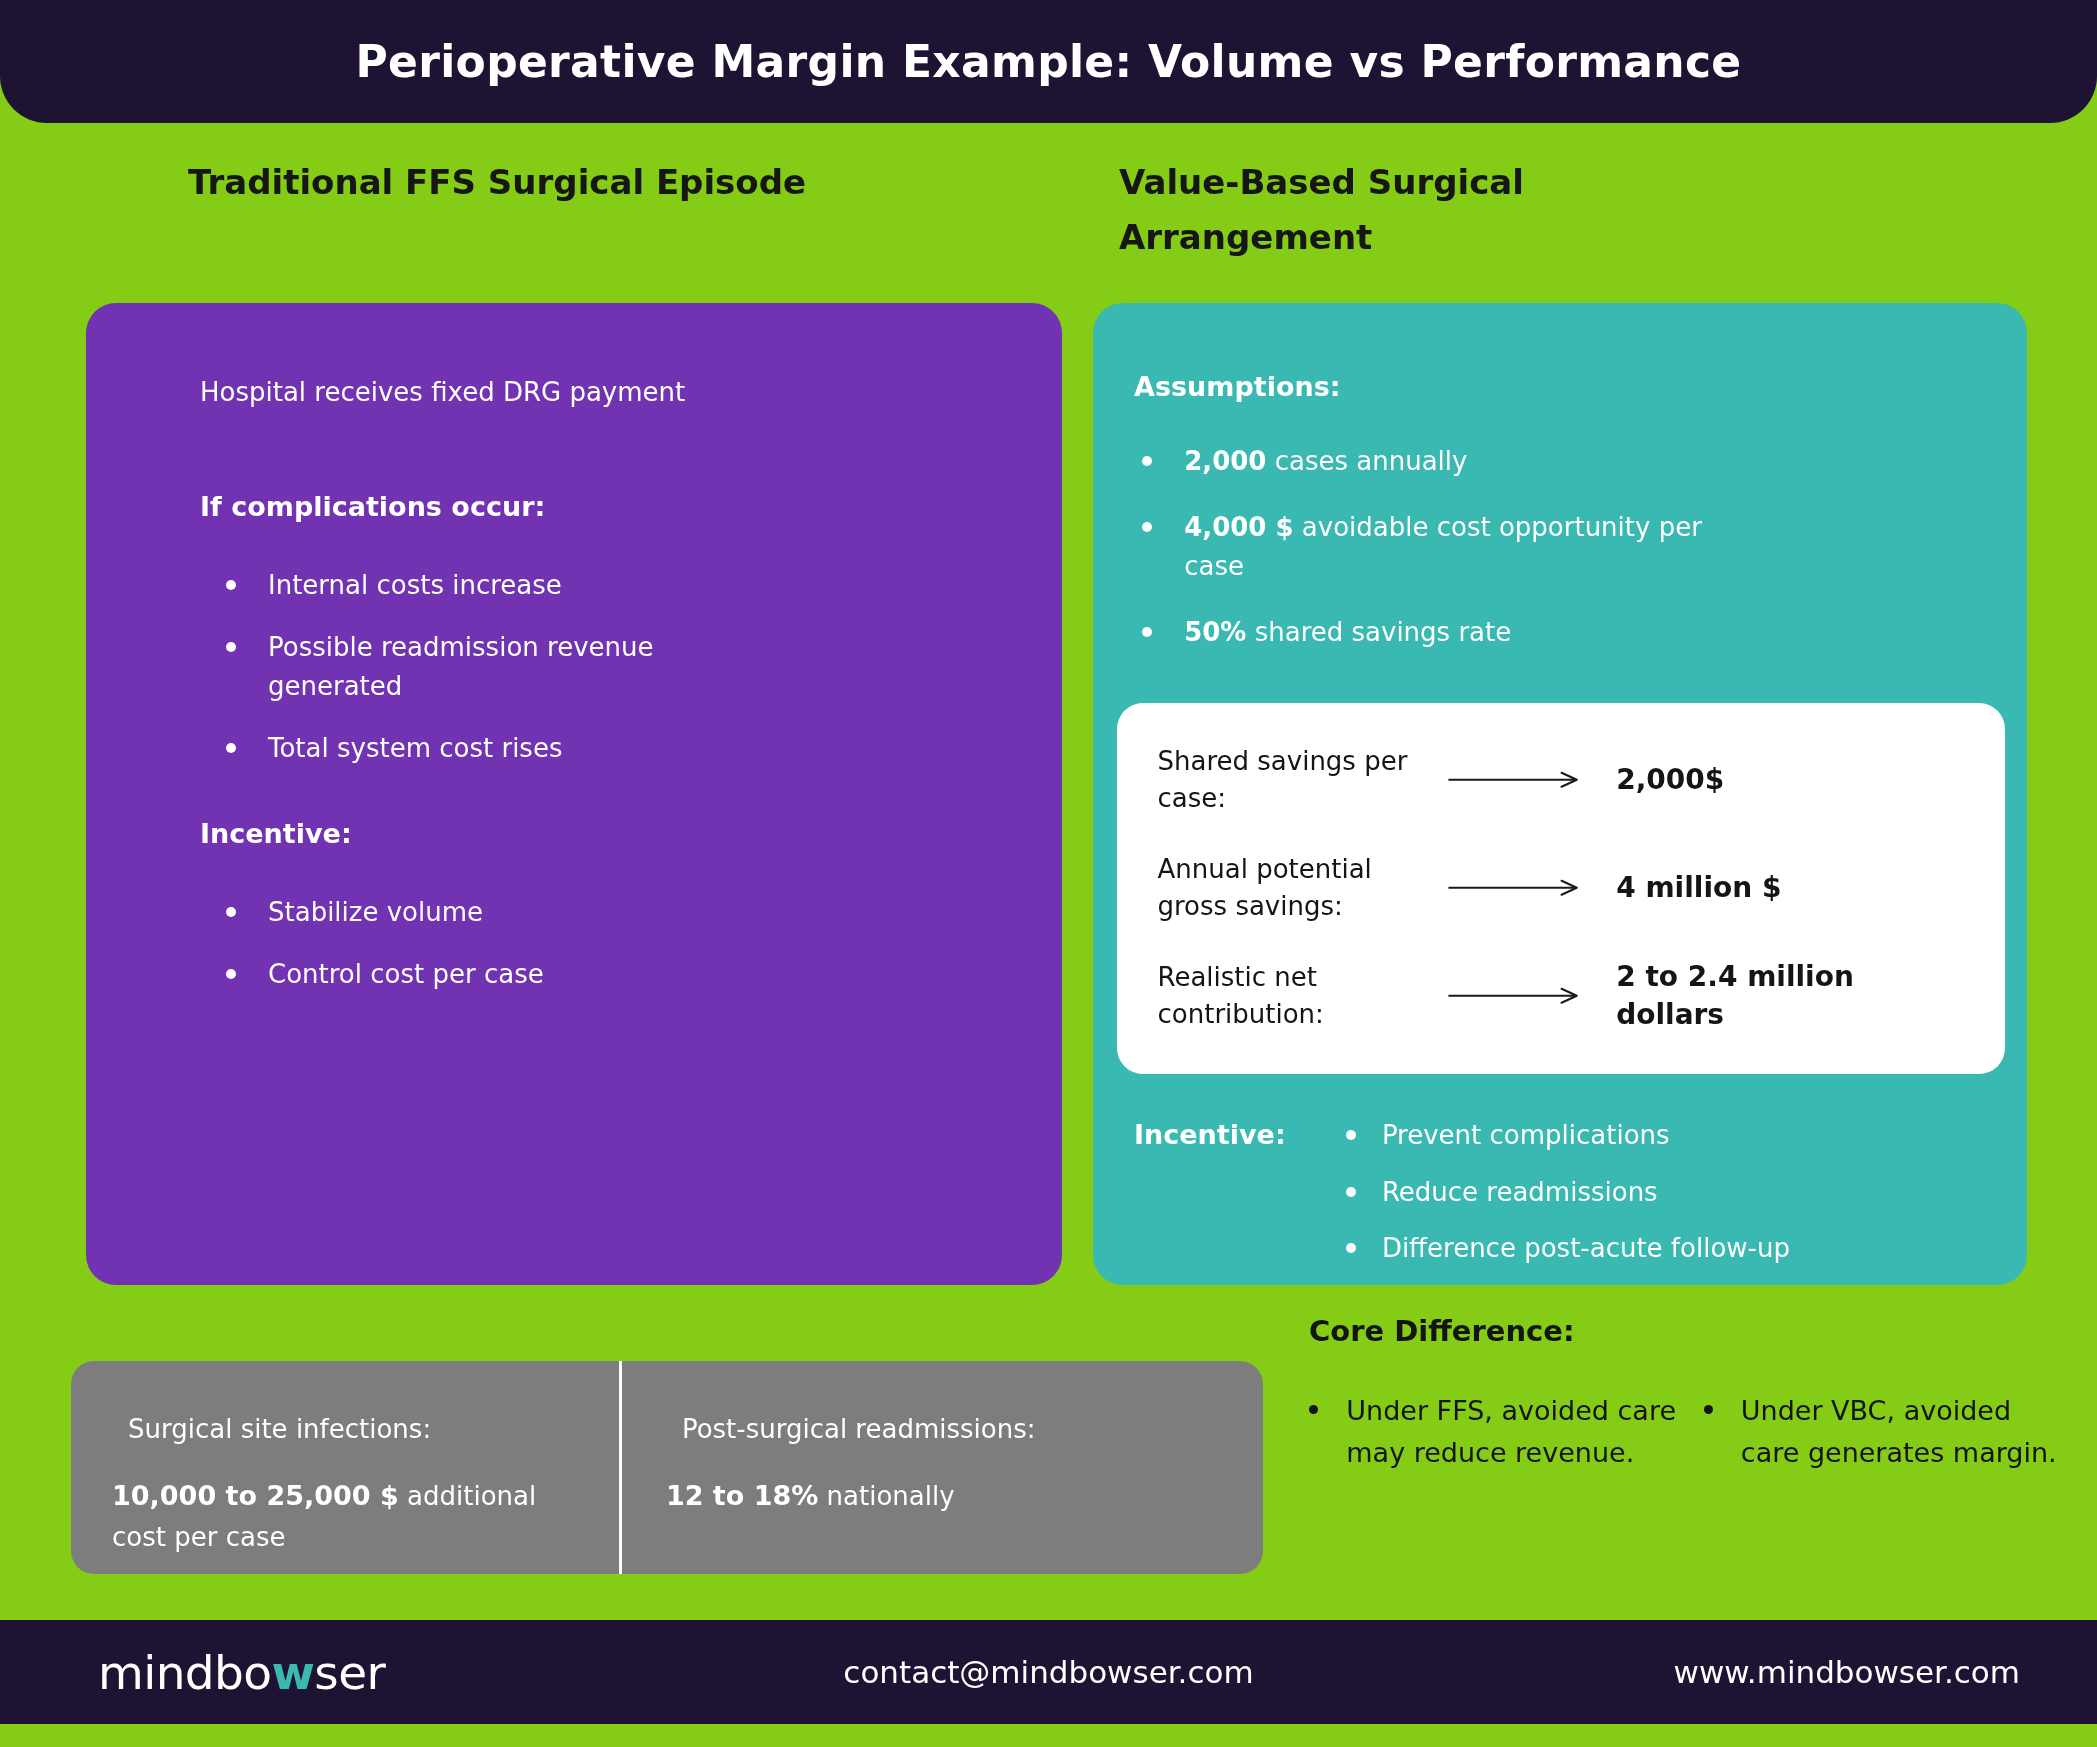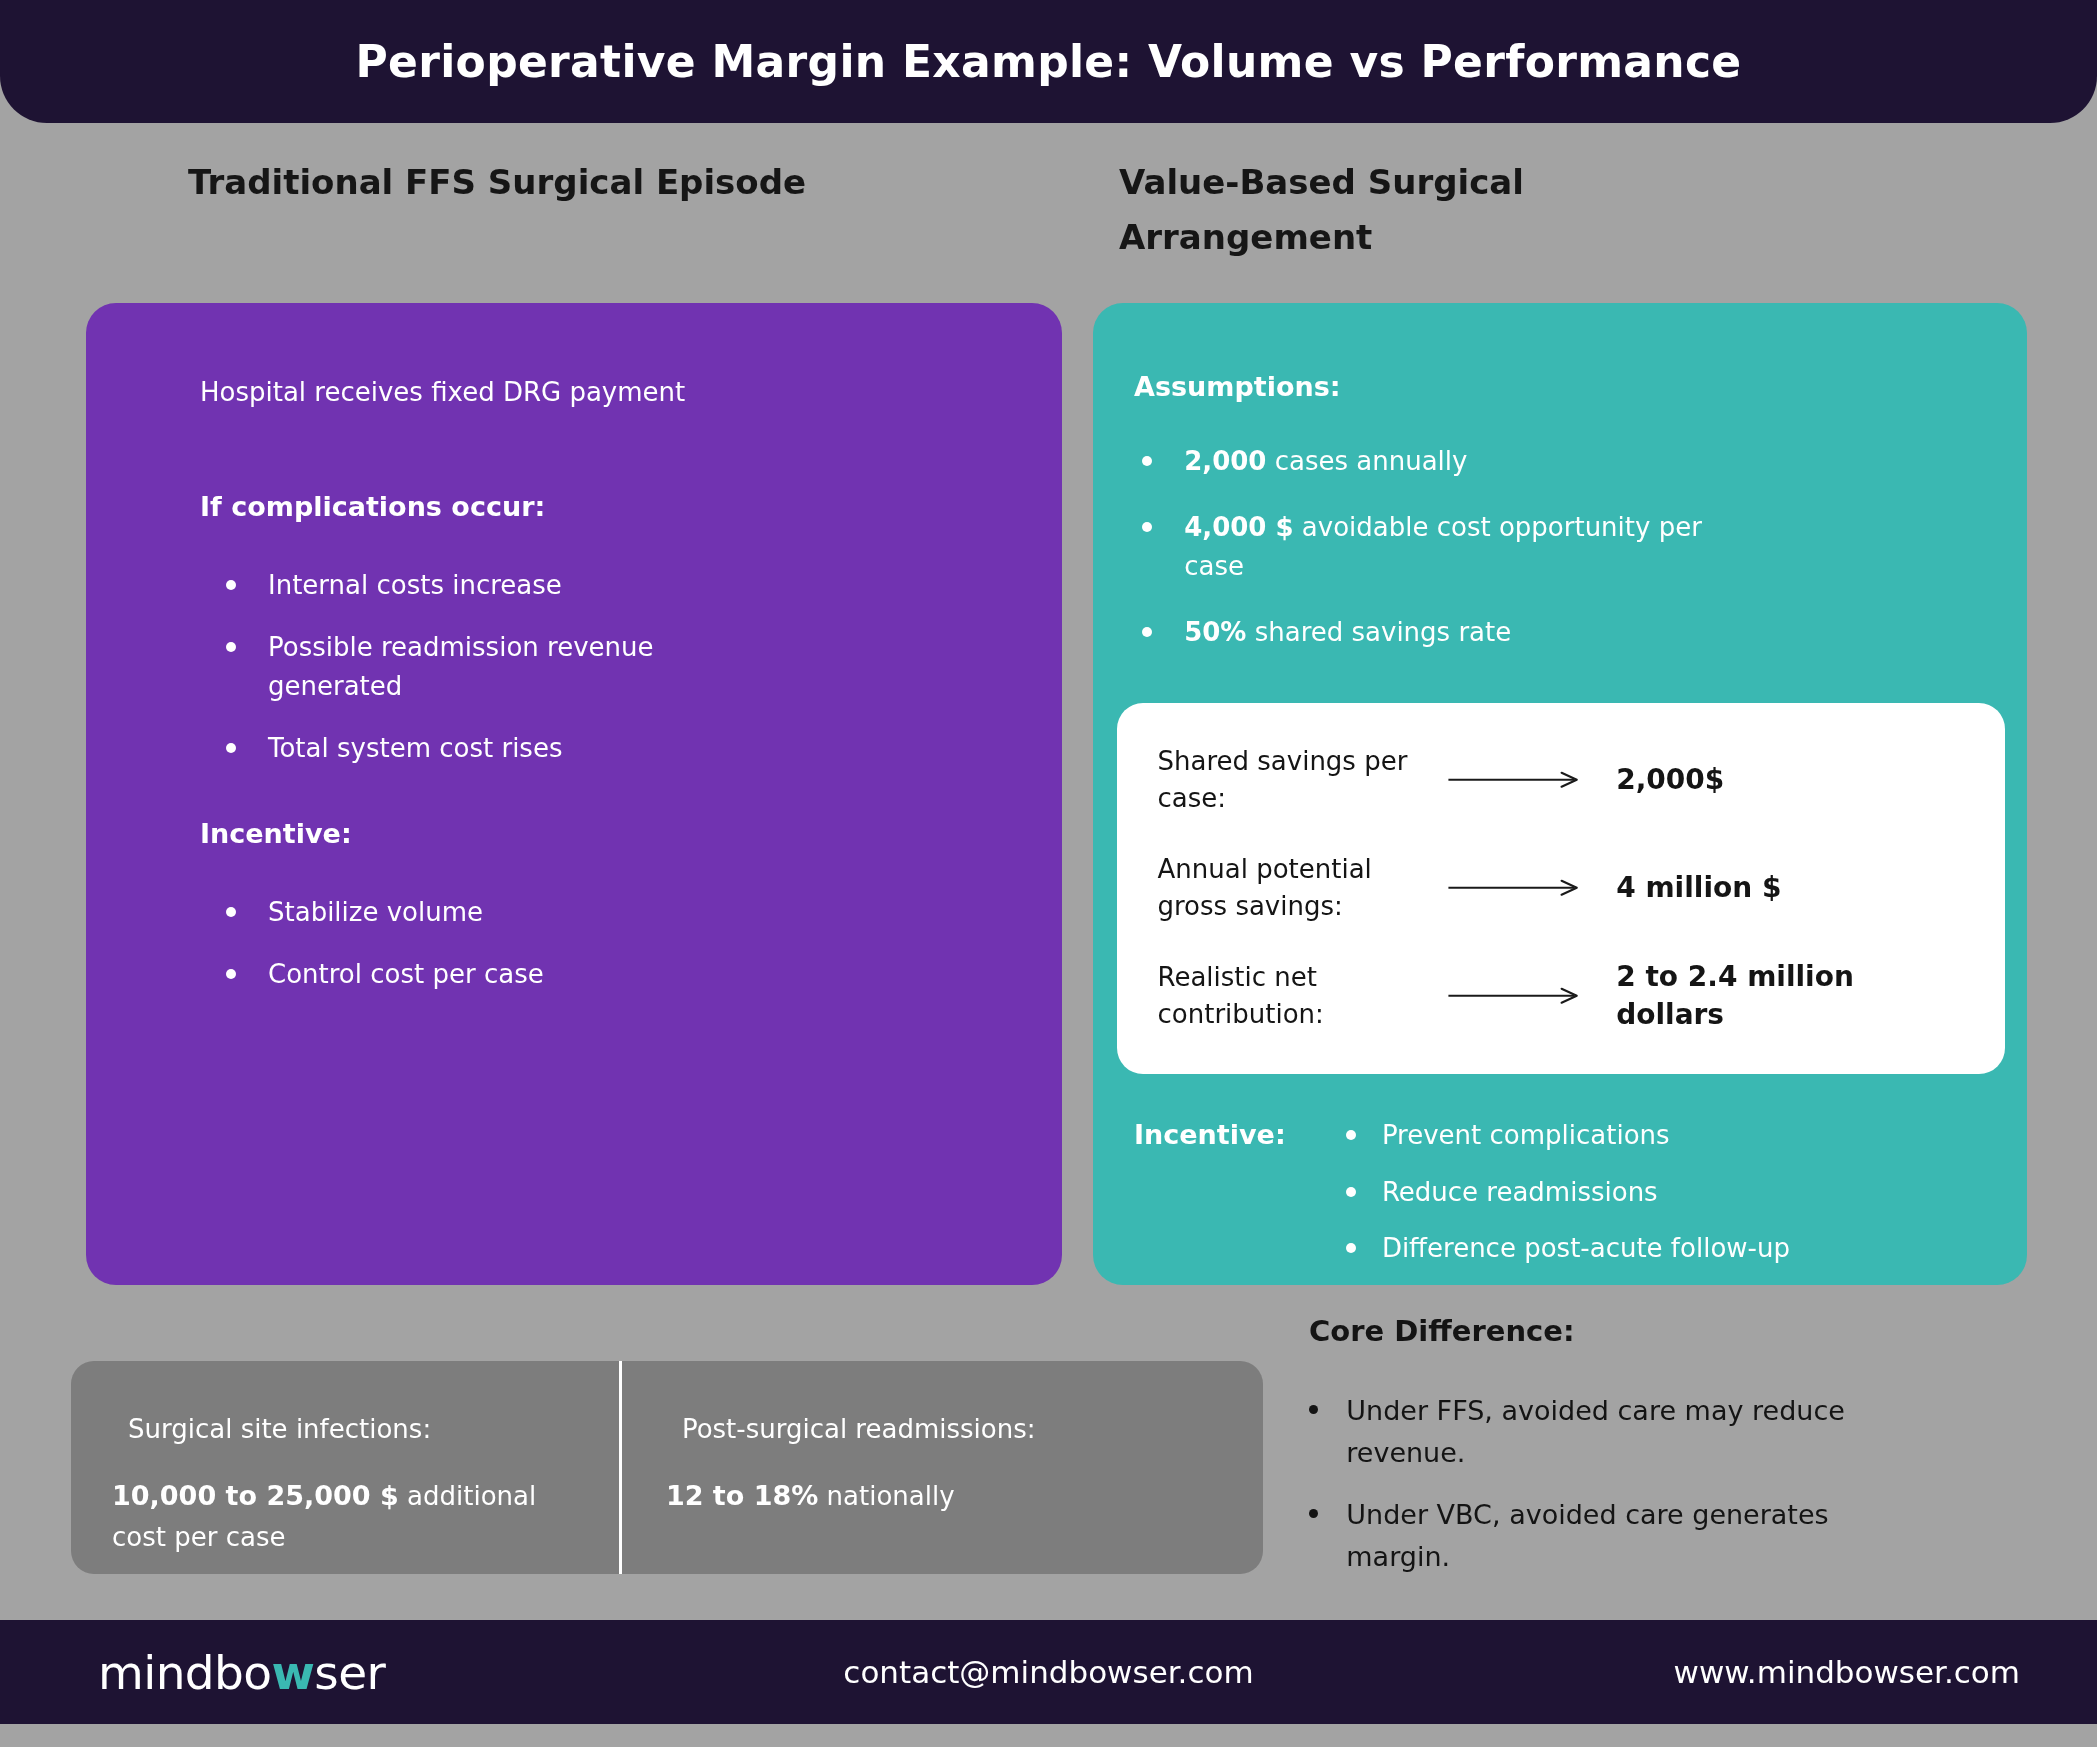--- a/index.html
+++ b/index.html
@@ -4,21 +4,21 @@
 <style>
   :root{
     --navy:#1E1333;
     --purple:#7133B1;
     --teal:#3AB8B2;
     --gray:#7D7D7D;
   }
   *{box-sizing:border-box;}
   html,body{margin:0;padding:0;background:#fff;}
   .canvas{
-    position:relative;width:2097px;height:1748px;background:#a3a3a3;
+    position:relative;width:2097px;height:1748px;background:#84cc16;
     font-family:"DejaVu Sans","Liberation Sans",sans-serif;overflow:hidden;
   }
 
   
   .topbar{
     position:absolute;left:0;top:0;width:2097px;height:123px;
     background:var(--navy);border-radius:0 0 47px 47px;
     display:flex;align-items:center;justify-content:center;
   }
   .topbar h1{margin:0;font-size:44px;font-weight:bold;color:#fff;letter-spacing:0.3px;}
@@ -78,21 +78,21 @@
   .stat-cell.left{width:548px;}
   .stat-cell.right{flex:1;padding-left:44px;}
   .stat-divider{flex:0 0 auto;width:2.9px;background:#fff;height:100%;}
   .stat-label{margin:16px;font-size:26px;line-height:1.4;}
   .stat-text{margin:28px 0 0 0;font-size:26px;line-height:1.55;max-width:488px;}
   .stat-text b{font-size:27px;}
 
   
   .corediff{position:absolute;left:1309px;top:1314px;width:769px;color:#141414;}
   .corediff h3{margin:0;font-size:29px;font-weight:bold;}
-  .corediff ul{list-style:none;margin:42px 0 0 0;padding:0;display:flex;flex-direction:column;gap:20px;}
+  .corediff ul{list-style:none;margin:42px 0 0 0;padding:0;display:flex;flex-direction:row;gap:20px;}
   .corediff li{display:flex;align-items:flex-start;gap:28px;font-size:27px;line-height:1.55;}
   .corediff .dot{background:#141414;width:9.3px;height:9.3px;margin-top:15px;}
   .corediff .btext{max-width:571px;}
 
   
   .footerbar{
     position:absolute;left:0;top:1620px;width:2097px;height:104px;
     background:var(--navy);color:#fff;
   }
   .footerbar .inner{position:relative;width:100%;height:100%;display:flex;align-items:center;}

